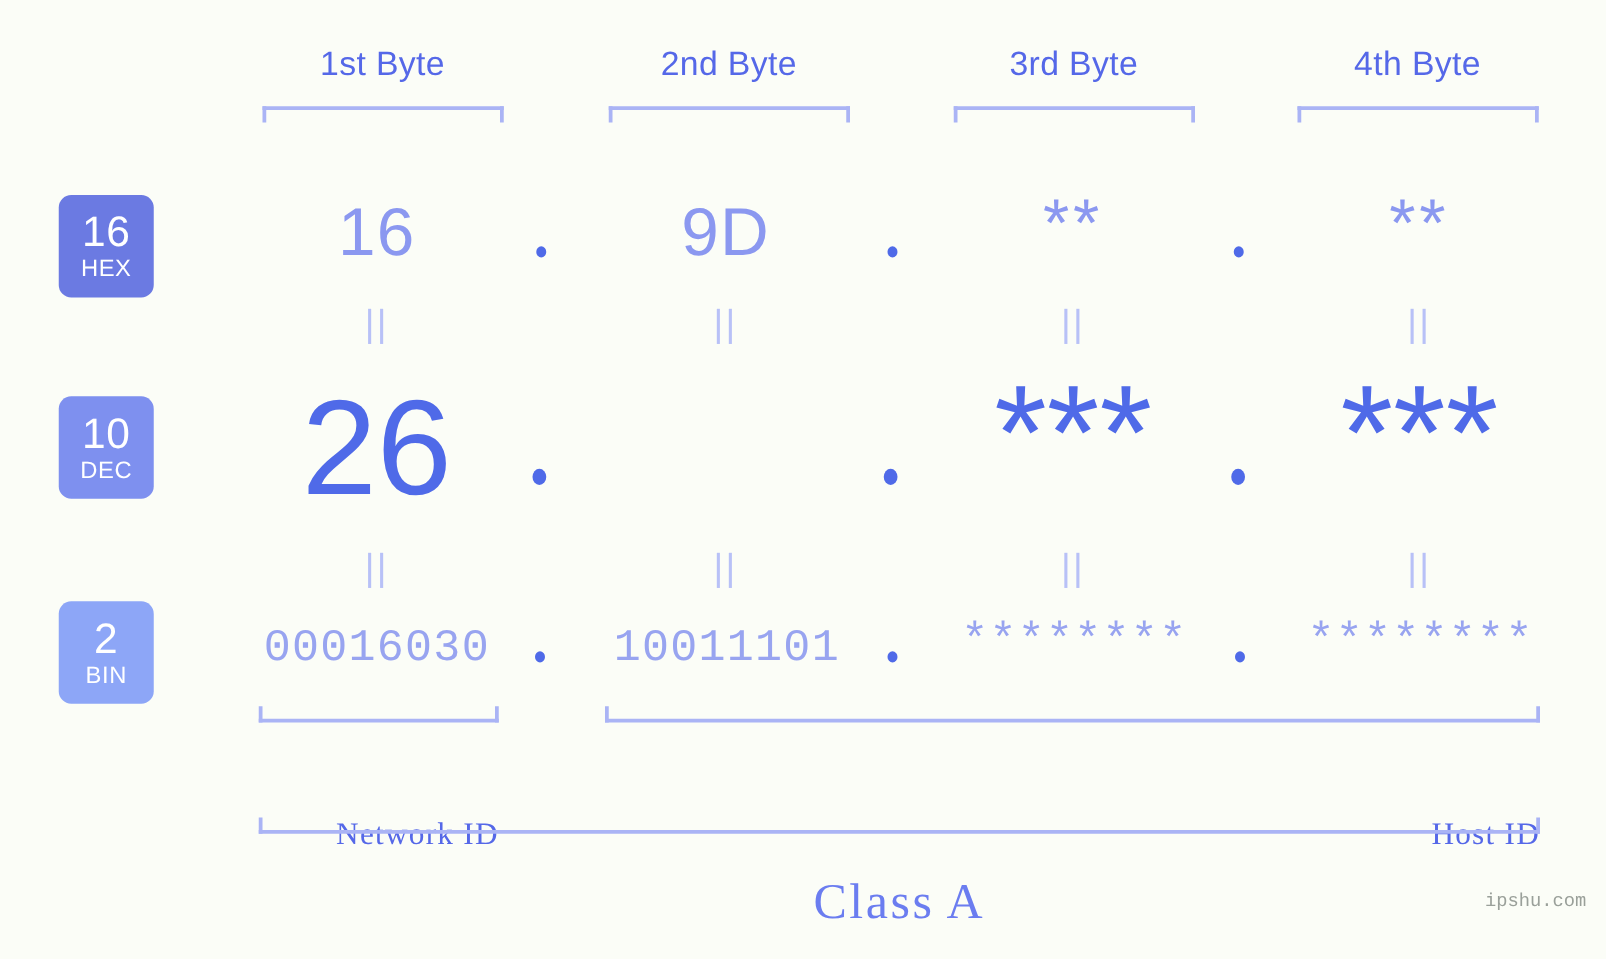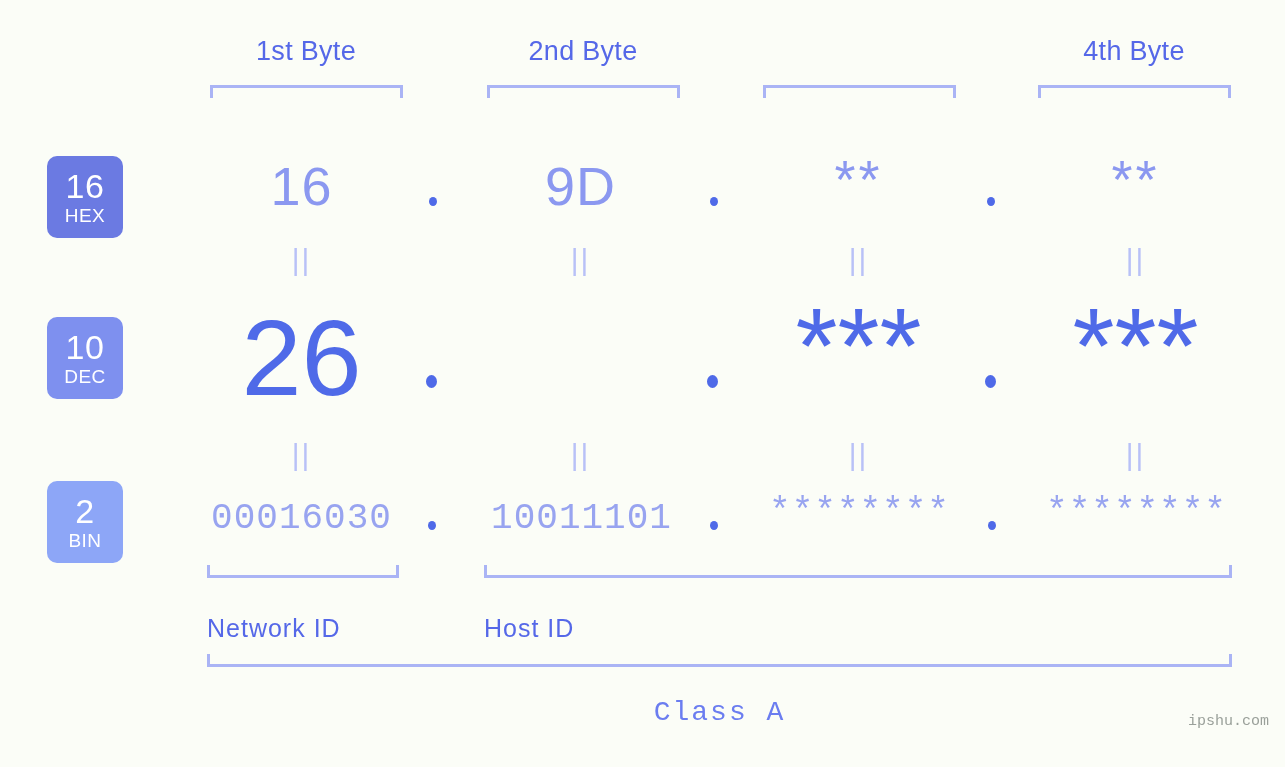--- a/index.html
+++ b/index.html
@@ -133,30 +133,31 @@
     font-size: 30px;
     color: #b8c1f7;
     text-align: center;
     letter-spacing: 2px;
     line-height: 1;
     white-space: nowrap;
   }
 
   
   .caption {
-    font-family: Liberation Sans, sans-serif;
+    font-family: Liberation Serif, serif;
     font-size: 25px;
     color: #5568e8;
-    text-align: left;
+    text-align: right;
     white-space: nowrap;
     letter-spacing: 1px;
+    margin-top: 40px;
   }
   .class-caption {
-    font-family: Liberation Mono, monospace;
-    font-size: 28px;
+    font-family: Liberation Serif, serif;
+    font-size: 40px;
     color: #6b7df0;
     text-align: center;
     white-space: nowrap;
     letter-spacing: 2px;
   }
 
   
   .watermark {
     font-family: "Liberation Mono", monospace;
     font-size: 15px;
@@ -164,20 +165,21 @@
     white-space: nowrap;
   }
 </style>
 </head>
 <body>
 
 <div id="stage">
 
   <div class="abs byte-label" style="left:210px; top:36px; width:192px;">1st Byte</div>
   <div class="abs byte-label" style="left:487px; top:36px; width:192px;">2nd Byte</div>
+  <div class="abs byte-label" style="left:763px; top:36px; width:192px;">3rd Byte</div>
   <div class="abs byte-label" style="left:1038px; top:36px; width:192px;">4th Byte</div>
 
   <div class="abs bracket-down" style="left:210px; top:85px; width:193px;"></div>
   <div class="abs bracket-down" style="left:487px; top:85px; width:193px;"></div>
   <div class="abs bracket-down" style="left:763px; top:85px; width:193px;"></div>
   <div class="abs bracket-down" style="left:1038px; top:85px; width:193px;"></div>
 
   <div class="abs badge" style="left:47px; top:156px; background:#6b7ae2;">
     <span class="num">16</span>
     <span class="abbr">HEX</span>

